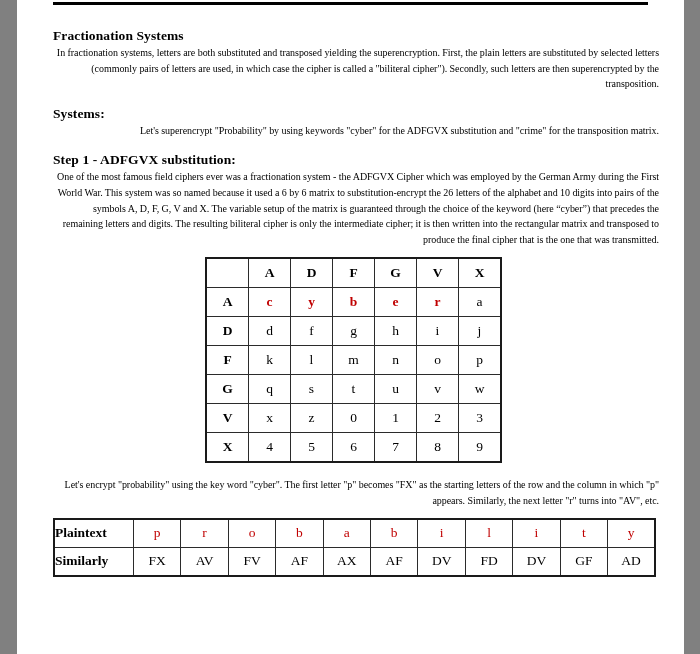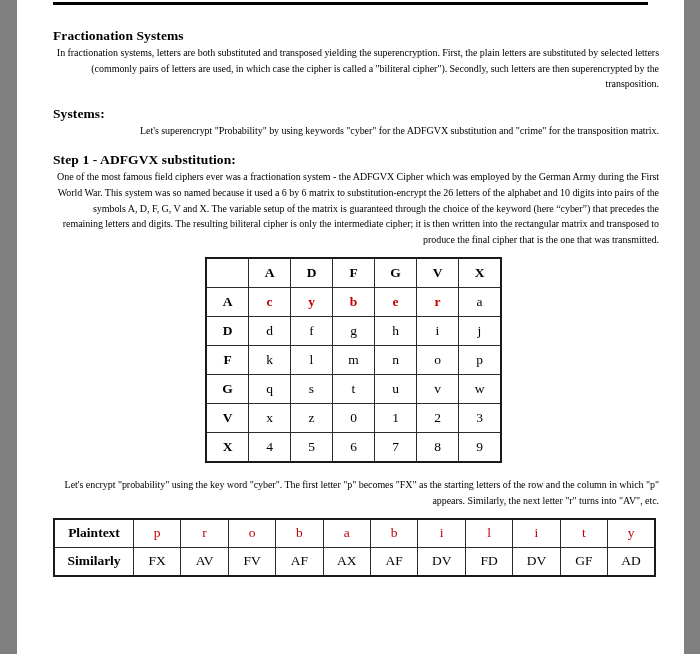--- a/index.html
+++ b/index.html
@@ -118,21 +118,21 @@
     border: 1px solid #2b2b2b;
     height: 27px;
     text-align: center;
     vertical-align: middle;
     font-size: 13.5px;
     padding: 0;
   }
   table.pc td.rowhdr {
     font-weight: bold;
     width: 78px;
-    text-align: center;
+    text-align: left;
   }
   table.pc td.plain {
     color: #c00000;
   }
 </style>
 </head>
 <body>
 
 <div class="gutter gutter-left"></div>
 <div class="gutter gutter-right"></div>

